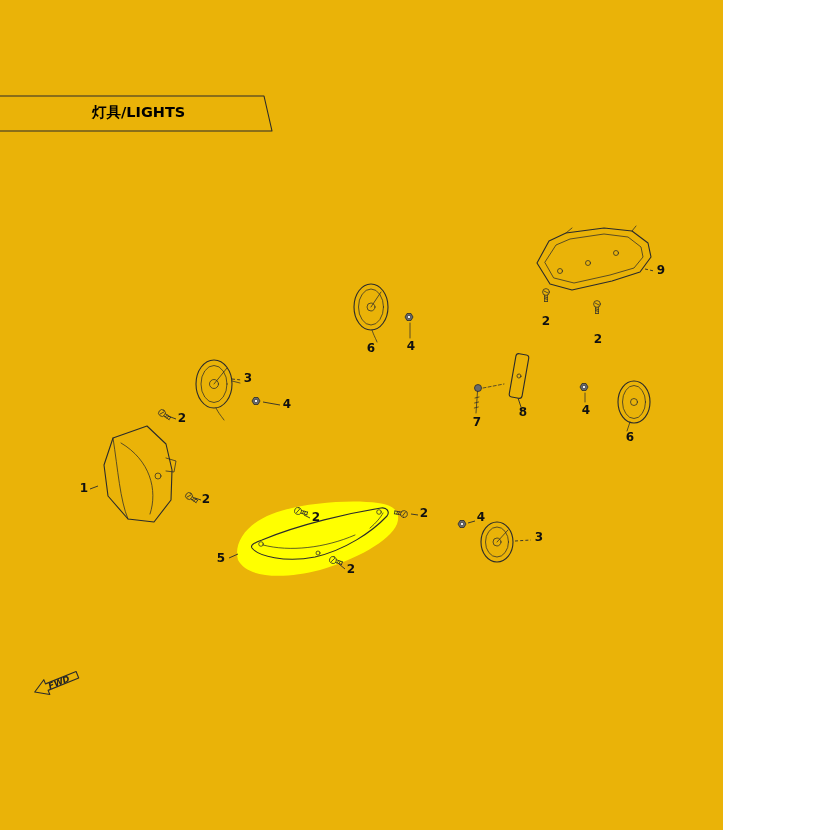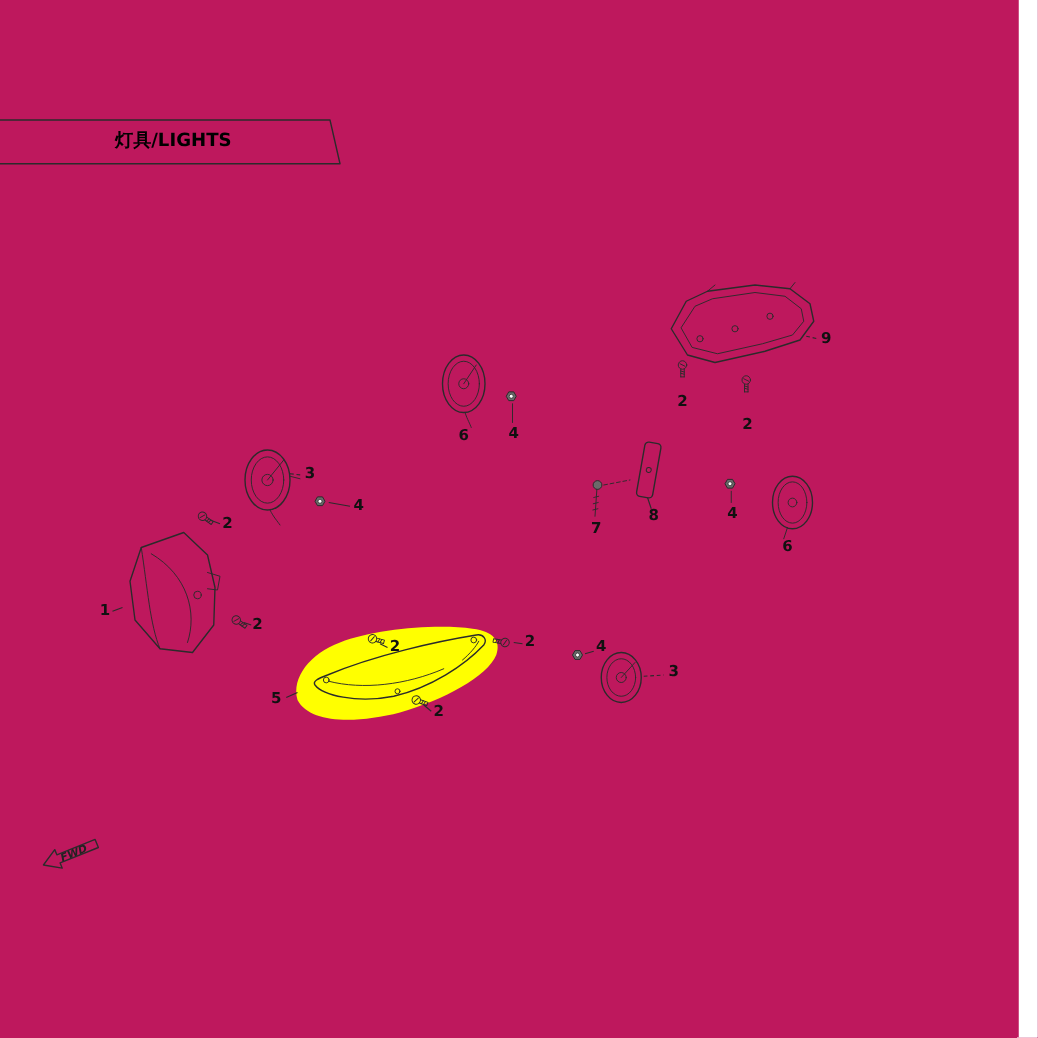--- a/index.html
+++ b/index.html
@@ -1,18 +1,18 @@
 <!DOCTYPE html>
 <html><head>
 <meta charset="utf-8">
 <style>
   * { margin: 0; padding: 0; box-sizing: border-box; }
   html, body { width: 830px; height: 830px; background: #ffffff; }
   body { font-family: "DejaVu Sans", sans-serif; }
-  .page { position: relative; width: 815px; height: 830px; background: #be185d; overflow: hidden; }
+  .page { position: relative; width: 723px; height: 830px; background: #eab308; overflow: hidden; }
   svg { display: block; }
   .ol   { fill: none; stroke: #2b2b2b; stroke-width: 1.1; stroke-linejoin: round; stroke-linecap: round; }
   .ol2  { fill: none; stroke: #2b2b2b; stroke-width: 0.75; stroke-linejoin: round; stroke-linecap: round; }
   .lead { stroke: #2b2b2b; stroke-width: 0.9; }
   .dash { stroke-dasharray: 3,2.2; }
   .lbl  { font-family: "DejaVu Sans", sans-serif; font-size: 12px; font-weight: bold; fill: #111; text-anchor: middle; cursor: pointer; }
   .ttl  { font-family: "DejaVu Sans", sans-serif; font-size: 14.5px; font-weight: bold; fill: #000; }
   .fwdt { font-family: "DejaVu Sans", sans-serif; font-size: 8.5px; font-style: italic; font-weight: bold; fill: #222; }
   .dark { fill: #6a6a6a; stroke: #2b2b2b; stroke-width: 0.8; }
 </style>

